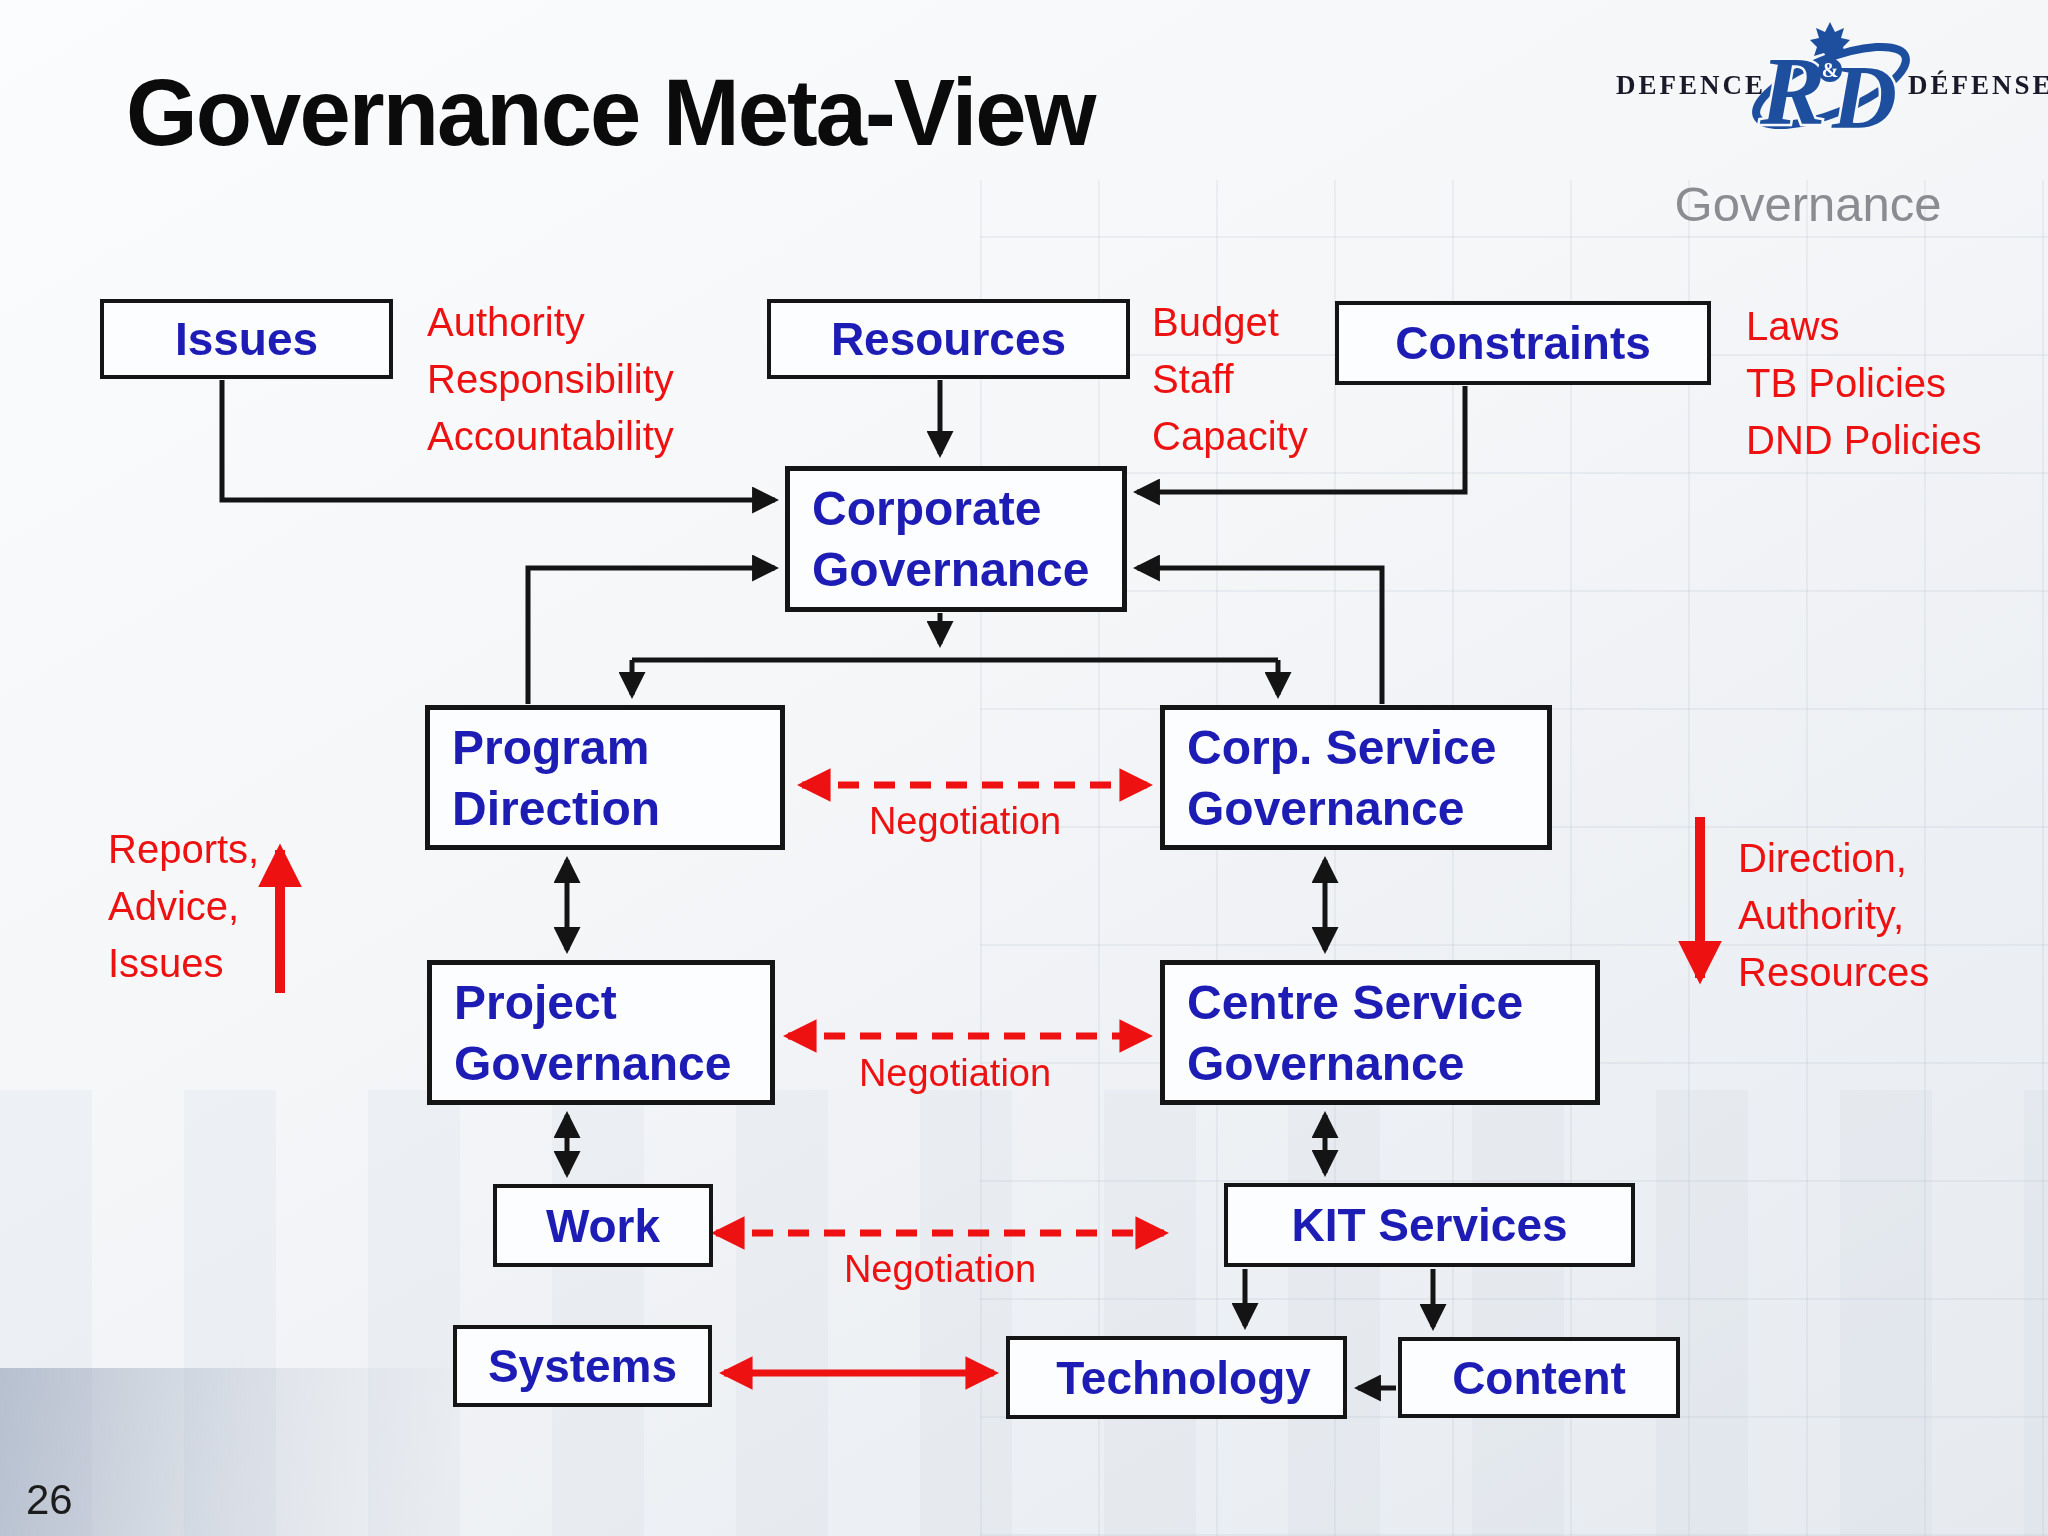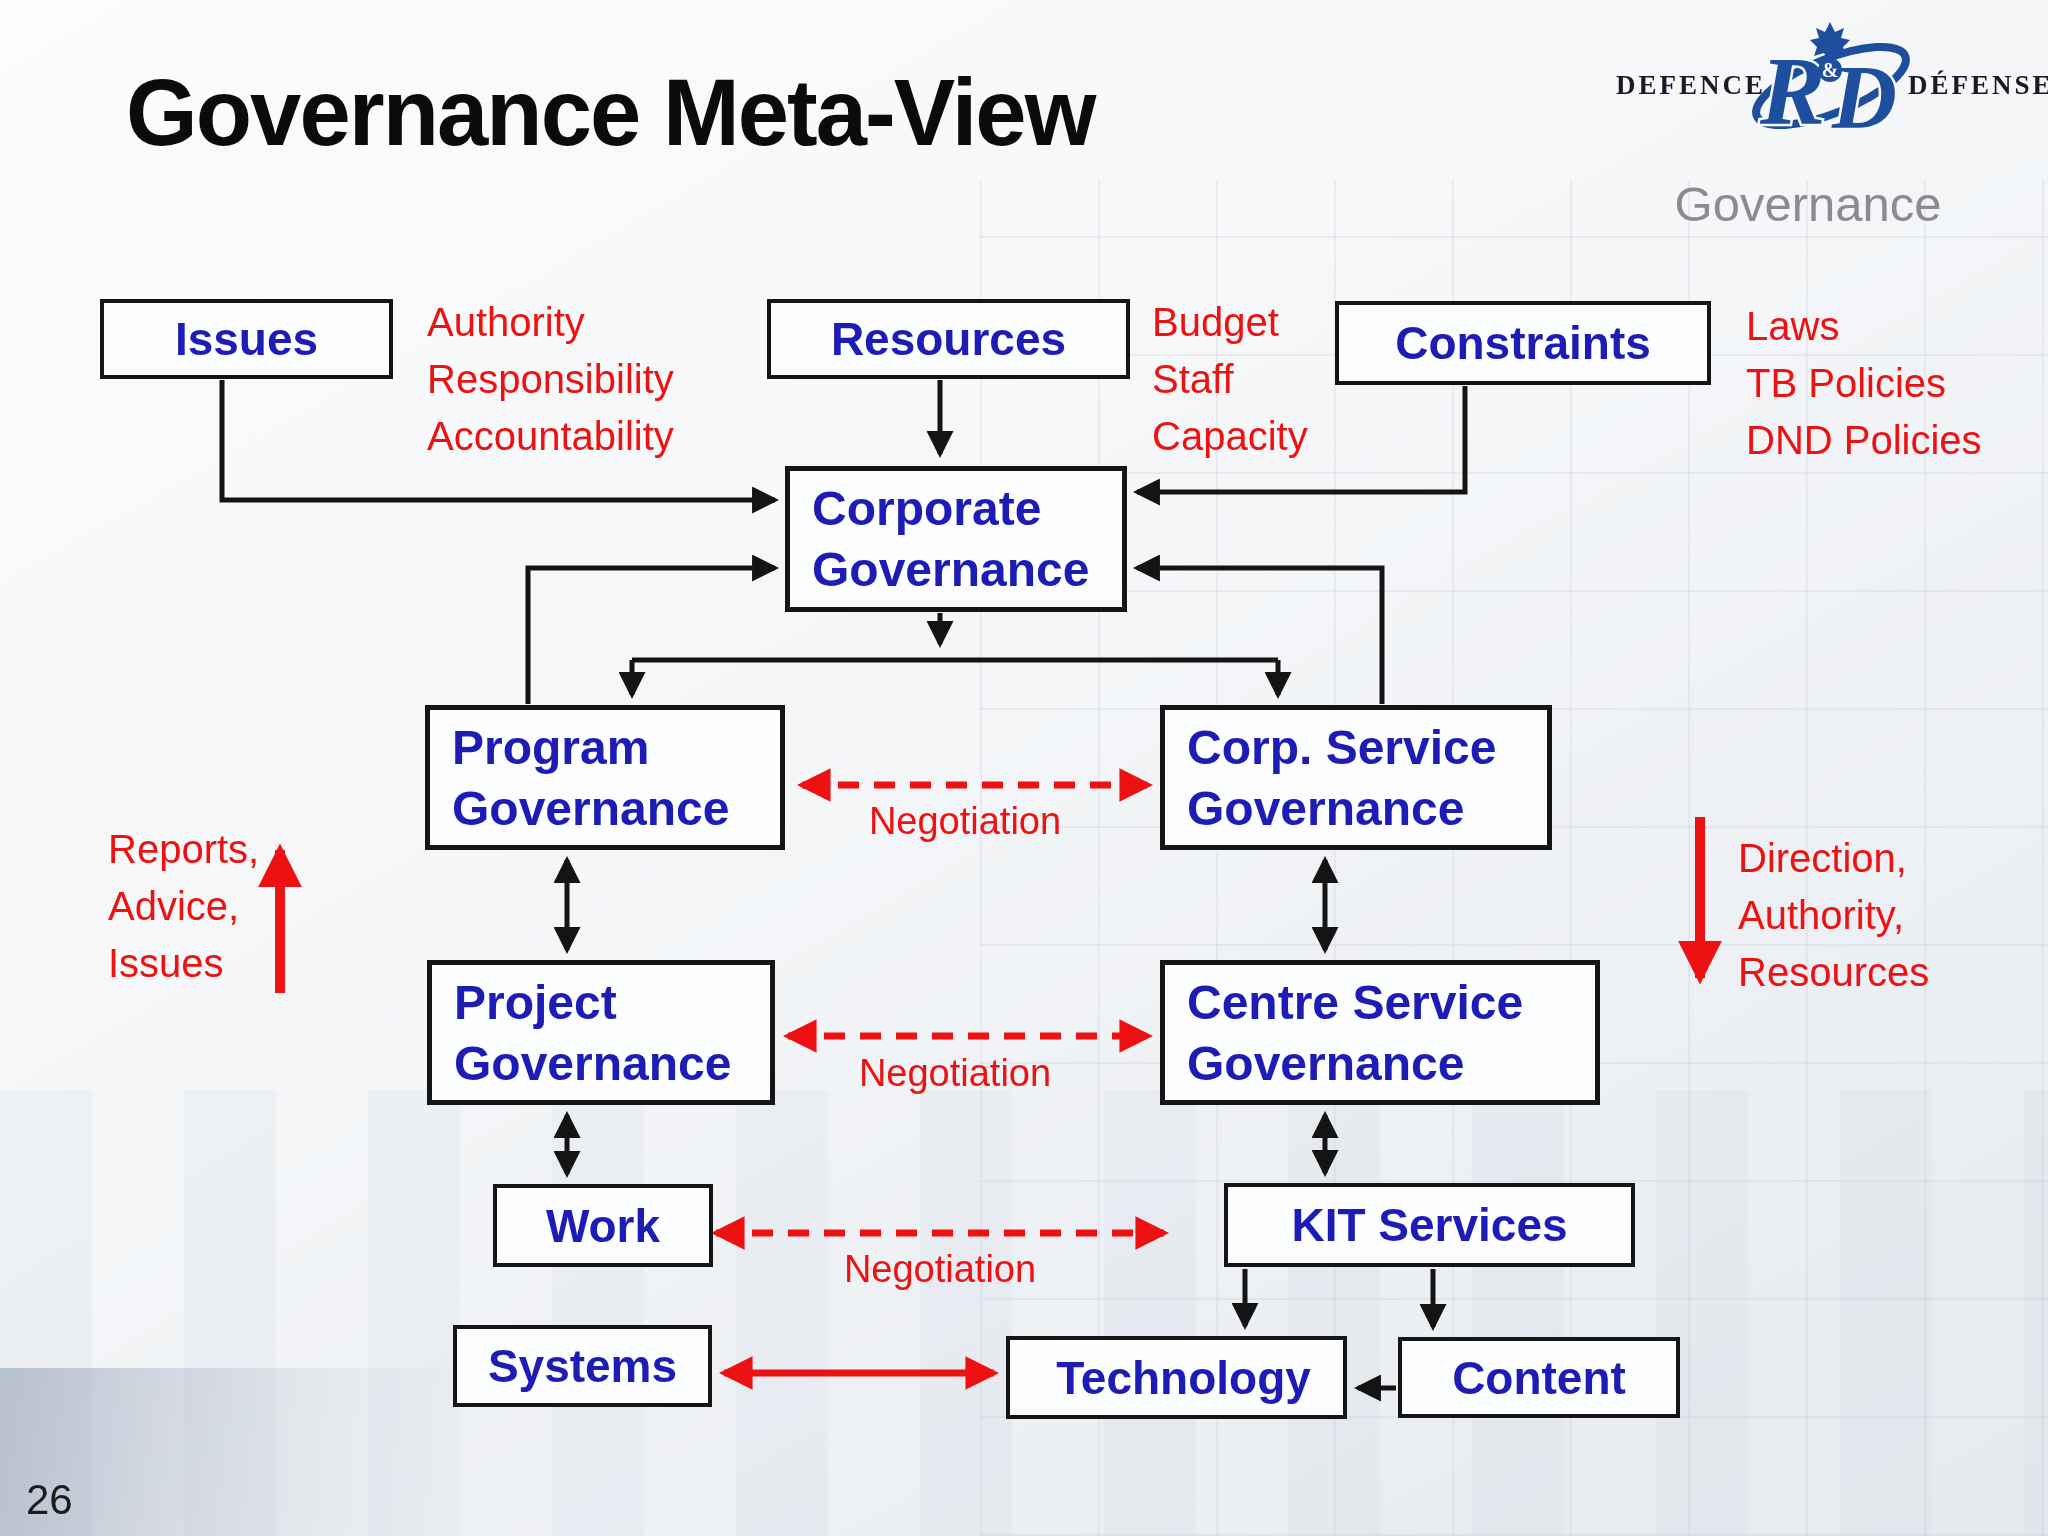--- a/index.html
+++ b/index.html
@@ -154,21 +154,21 @@
     </div>
   <div class="box b-constraints">
       <span>Constraints</span>
     </div>
   <div class="box two b-corporate">
       <span class="multiline">Corporate
 Governance</span>
     </div>
   <div class="box two b-program">
       <span class="multiline">Program
-Governance</span>
+Direction</span>
     </div>
   <div class="box two b-corpservice">
       <span class="multiline">Corp. Service
 Governance</span>
     </div>
   <div class="box two b-project">
       <span class="multiline">Project
 Governance</span>
     </div>
   <div class="box two b-centreservice">

